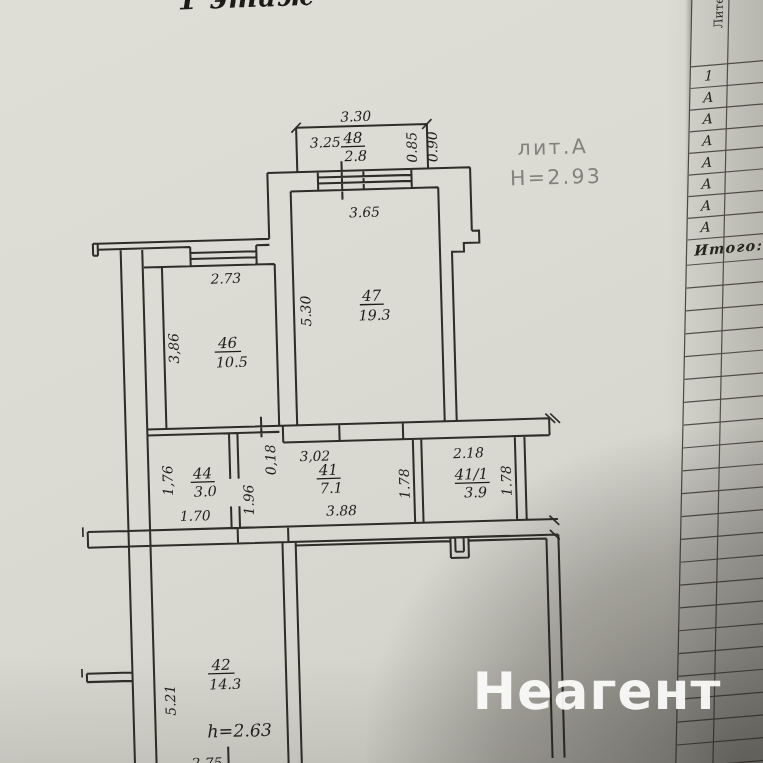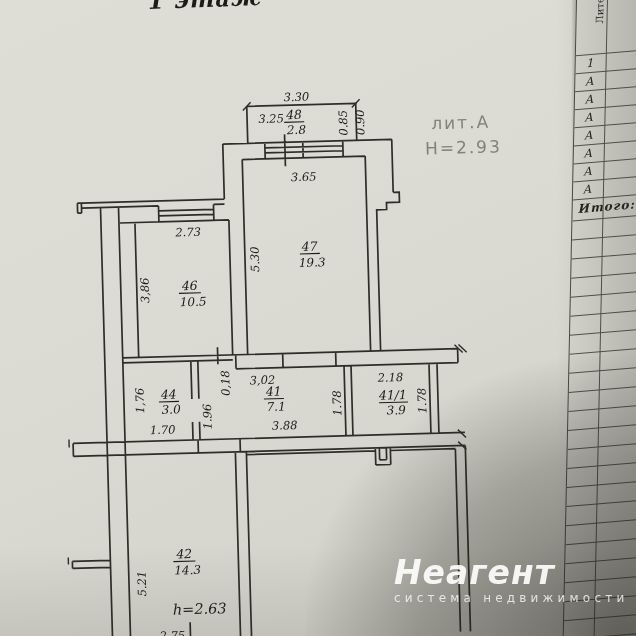--- a/index.html
+++ b/index.html
@@ -54,22 +54,22 @@
   .st-empty{height:18px;border-bottom:1.3px solid #53504a;}
   
   .right-shade{position:absolute;right:0;top:0;width:80px;height:100%;z-index:3;pointer-events:none;
     background:linear-gradient(90deg,rgba(60,58,50,0),rgba(60,58,50,.20));}
   .corner-shadow{position:absolute;right:-50px;bottom:-60px;width:380px;height:340px;z-index:5;pointer-events:none;
     background:radial-gradient(ellipse at 82% 82%,rgba(33,31,26,.55) 0%,rgba(33,31,26,.28) 45%,rgba(33,31,26,0) 72%);}
   .bottom-shade{position:absolute;left:0;bottom:0;width:100%;height:90px;z-index:3;pointer-events:none;
     background:linear-gradient(180deg,rgba(40,38,32,0),rgba(40,38,32,.10));}
   .watermark{position:absolute;left:394px;top:556px;z-index:6;}
   .wm-brand{
-    font-family:"DejaVu Sans", sans-serif;font-weight:bold;font-size:33px;line-height:1;
-    color:rgba(253,253,252,.93);letter-spacing:1px;font-style:italic;
+    font-family:"DejaVu Sans", sans-serif;font-weight:bold;font-size:43px;line-height:1;
+    color:rgba(253,253,252,.93);letter-spacing:1px;
   }
   .wm-tagline{
     margin-top:2px;font-family:"DejaVu Sans", sans-serif;font-size:12px;
     color:rgba(248,248,246,.82);letter-spacing:4.2px;white-space:nowrap;
   }
 </style>
 </head>
 <body>
 
 <div class="floor-title">1 этаж</div>
@@ -224,14 +224,13 @@
   <div class="st-empty"></div>
 
 </div>
 
 <div class="right-shade"></div>
 <div class="bottom-shade"></div>
 <div class="corner-shadow"></div>
 
 <div class="watermark">
   <div class="wm-brand">Неагент</div>
-  <div class="wm-tagline">система недвижимости</div>
 </div>
 
 </body></html>

